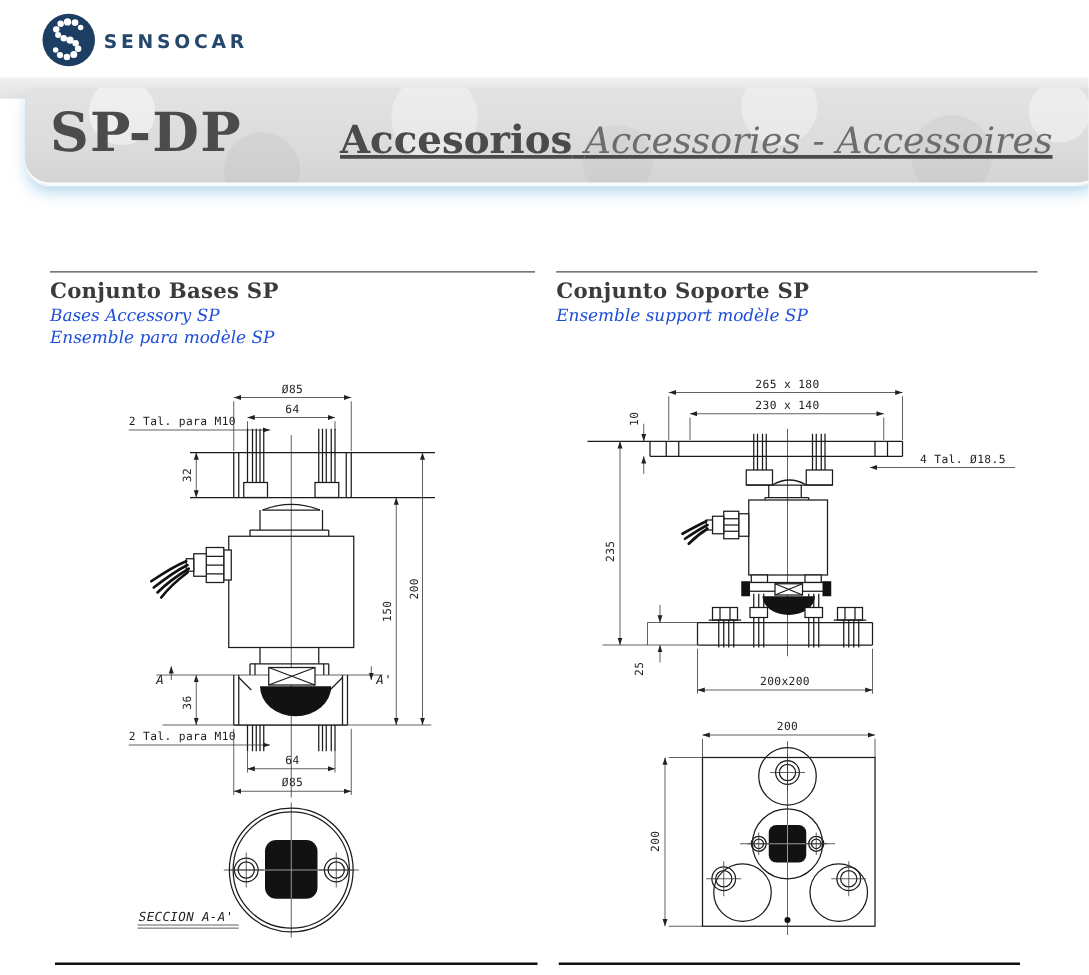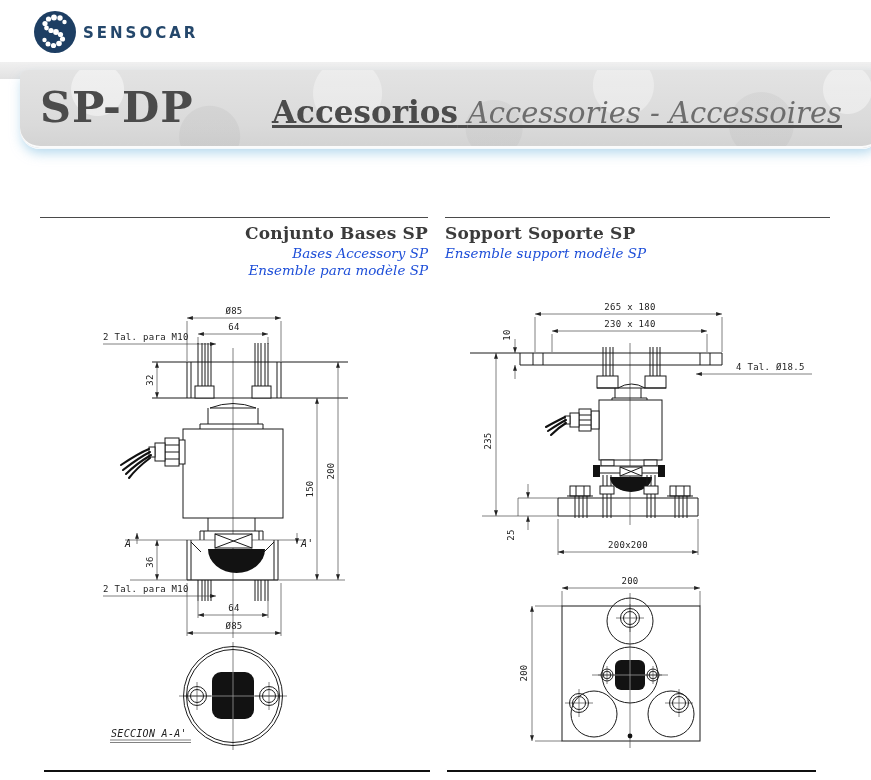--- a/index.html
+++ b/index.html
@@ -23,21 +23,21 @@
             linear-gradient(180deg,#e3e3e3 0%,#dadada 70%,#d3d3d3 100%);
           box-shadow:0 6px 12px -2px rgba(140,195,228,.65), inset 0 -2px 0 #fbfbfb;
           border-bottom:1px solid #f4f9fc;}
   .banner-model{position:absolute;left:20px;top:12px;font-size:43px;font-weight:bold;
                 color:#4b4b4b;letter-spacing:1px;}
   .banner-title{position:absolute;right:40px;top:24px;font-size:31px;color:#4b4b4b;white-space:nowrap;text-decoration:underline;}
   .banner-title b{font-weight:bold;}
   .banner-title i{font-style:italic;font-weight:normal;color:#6d6d6d;font-size:29px;}
   
   .sec{position:absolute;top:217px;border-top:1.5px solid #4a4a4a;}
-  .sec.left{left:40px;width:388px;text-align:right;}
+  .sec.left{left:40px;width:388px;}
   .sec.right{left:445px;width:385px;}
   .sec h2{margin:5px 0 2px 0;font-size:17px;color:#3b3b3b;letter-spacing:.2px;}
   .sec p{margin:0;font-size:13.5px;font-style:italic;color:#1d4ed8;line-height:17px;}
   
   svg.draw{position:absolute;}
   svg.draw .o{stroke:#1b1b1b;stroke-width:1;fill:none;}
   svg.draw .t{stroke:#3c3c3c;stroke-width:.65;fill:none;}
   svg.draw .g{stroke:#9a9a9a;stroke-width:.8;fill:none;}
   svg.draw .w{fill:#fff;stroke:#1b1b1b;stroke-width:1;}
   svg.draw .k{fill:#121212;stroke:none;}
@@ -82,21 +82,21 @@
     <div class="banner-model">SP-DP</div>
     <div class="banner-title"><b>Accesorios</b>&nbsp;<i>Accessories - Accessoires</i></div>
   </div>
 
   <div class="sec left">
     <h2>Conjunto Bases SP</h2>
     <p>Bases Accessory SP</p>
     <p>Ensemble para modèle SP</p>
   </div>
   <div class="sec right">
-    <h2>Sopport Soporte SP</h2>
+    <h2>Conjunto Soporte SP</h2>
     <p>Ensemble support modèle SP</p>
   </div>
 
   <svg class="draw" style="left:95px;top:288px;" width="292" height="488" viewBox="0 0 292 488">
     <defs>
       <marker id="la" viewBox="0 0 10 10" refX="10" refY="5" markerWidth="9" markerHeight="9" orient="auto-start-reverse">
         <path d="M0,1.6 L10,5 L0,8.4 Z" fill="#222"></path>
       </marker>
     </defs>
 

